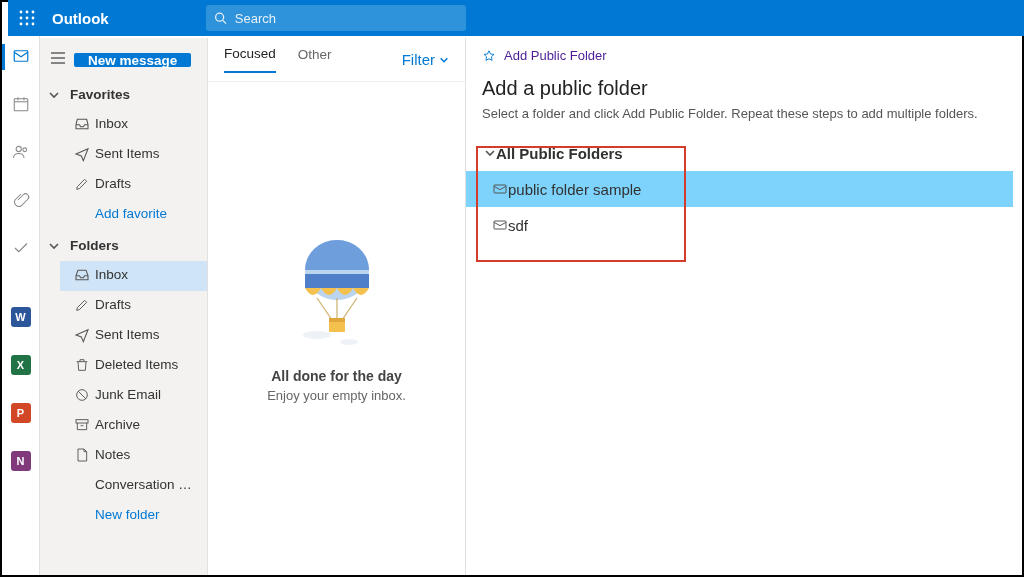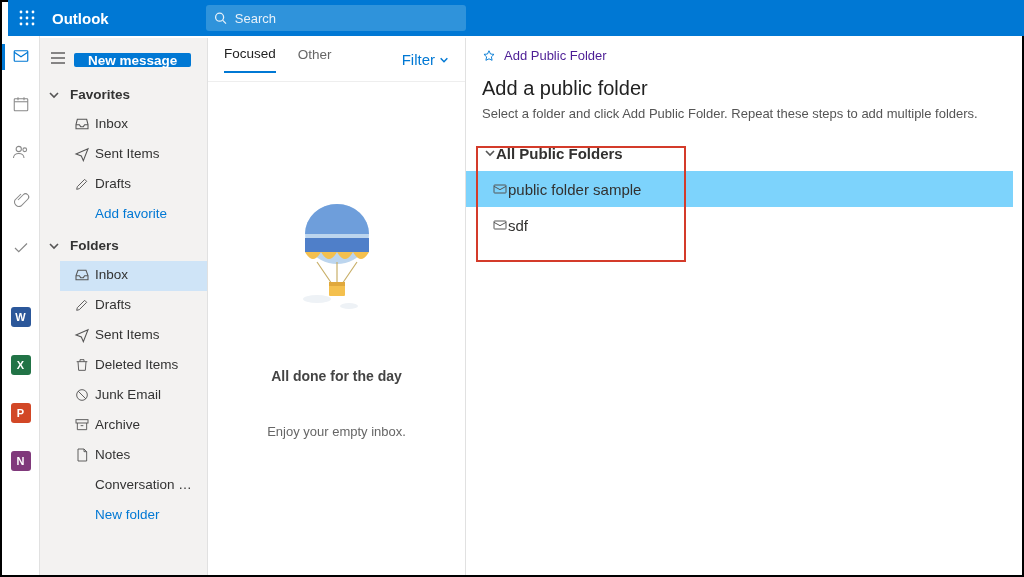--- a/index.html
+++ b/index.html
@@ -99,21 +99,21 @@
     display:flex; flex-direction:column;
   }
   .tabs {
     display:flex; align-items:center; height:44px; padding:0 16px; border-bottom:1px solid #eee;
   }
   .tab { margin-right:22px; font-size:13.5px; color:#666; padding-bottom:10px; }
   .tab.active { font-weight:400; color:#222; border-bottom:2px solid #0078d4;}
   .filter { margin-left:auto; color:#0078d4; font-size:15px; display:flex; align-items:center; gap:4px;}
   .empty {
     flex:1; display:flex; flex-direction:column; align-items:center; justify-content:center;
-    text-align:center; color:#444; padding-bottom:24px;gap:36px;
+    text-align:center; color:#444; padding-bottom:24px;
   }
   .empty svg { margin-bottom:18px;}
   .empty .headline { font-weight:600; margin-bottom:4px;}
   .empty .sub { color:#666; font-size:13px;}
 
   
   .panel {
     flex:1; background:#fff; padding: 0 0 0 0; position:relative;
   }
   .panel-inner { padding: 8px 20px 0 16px;}

